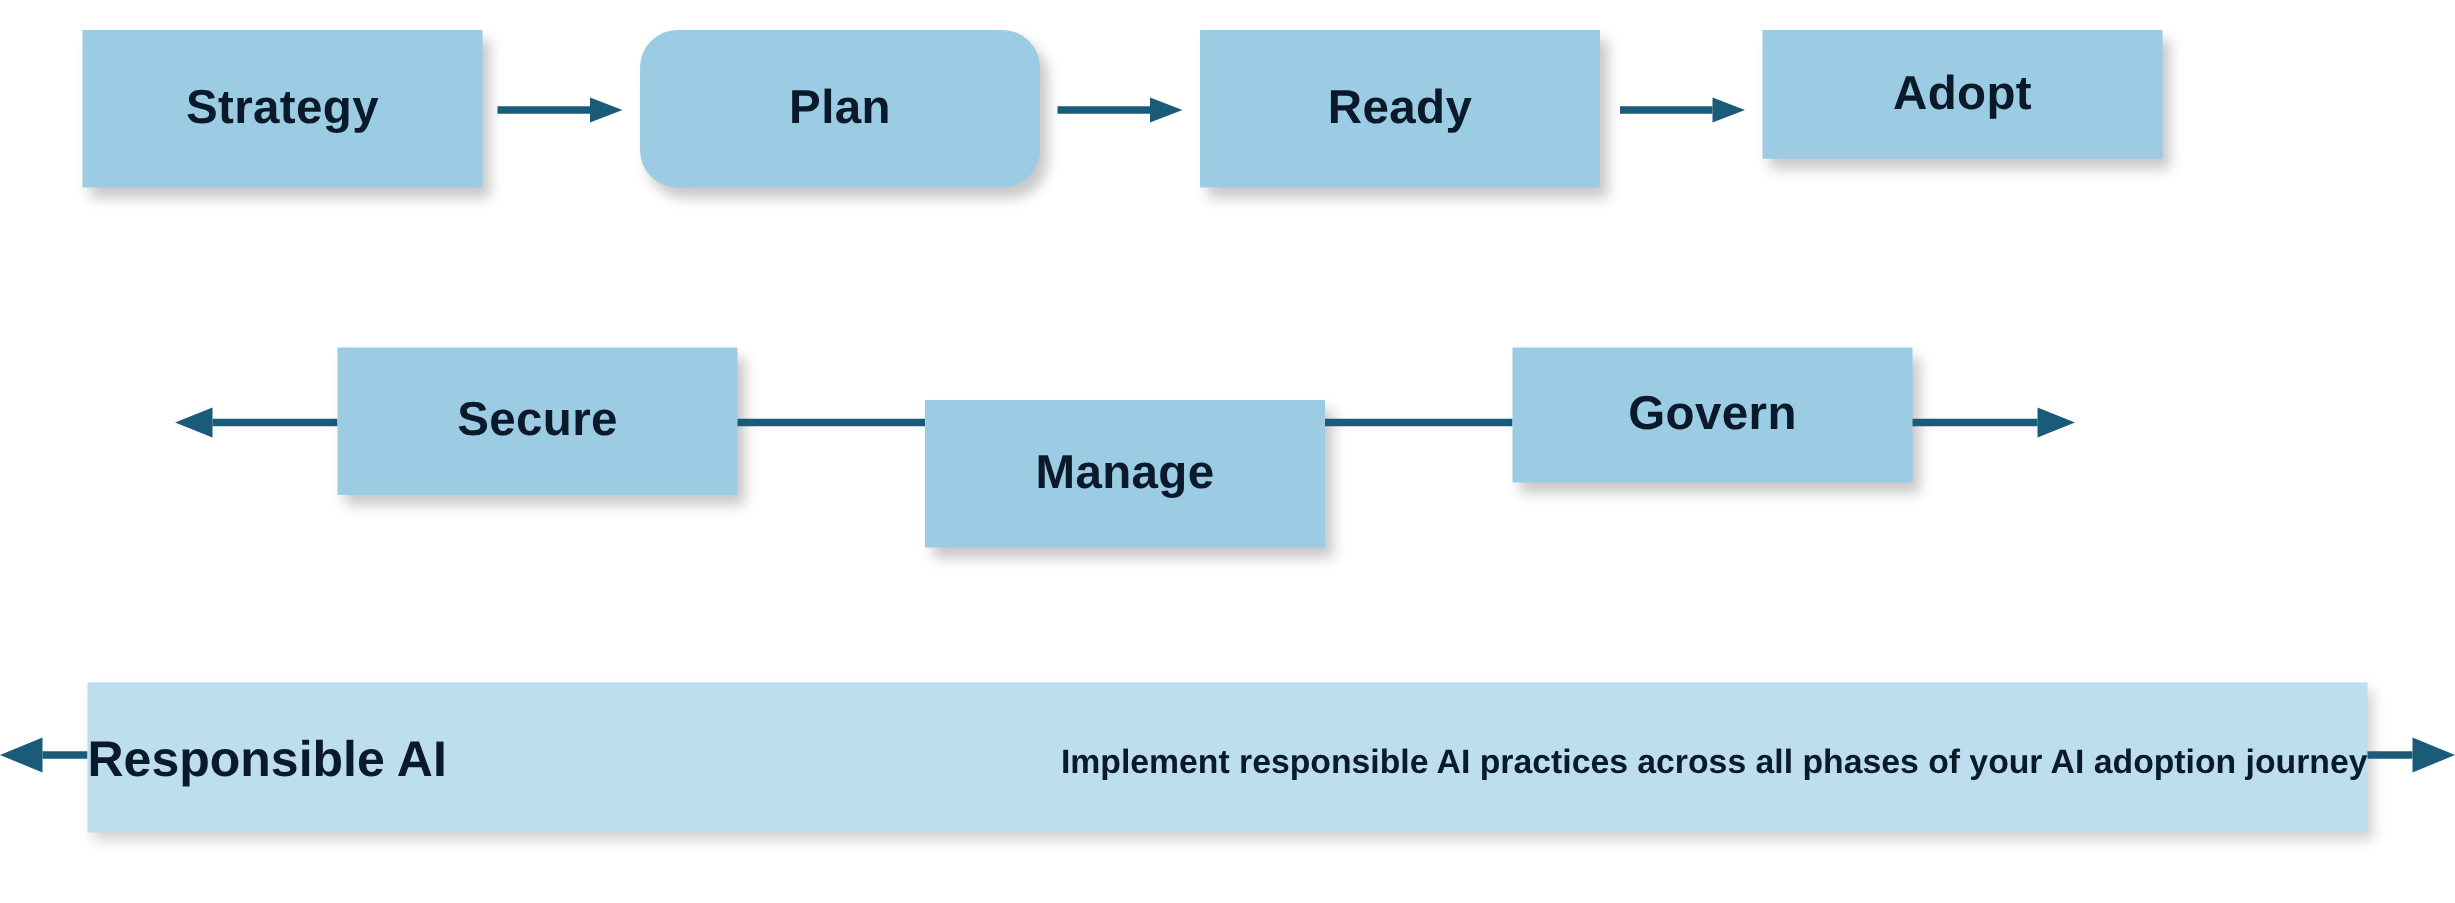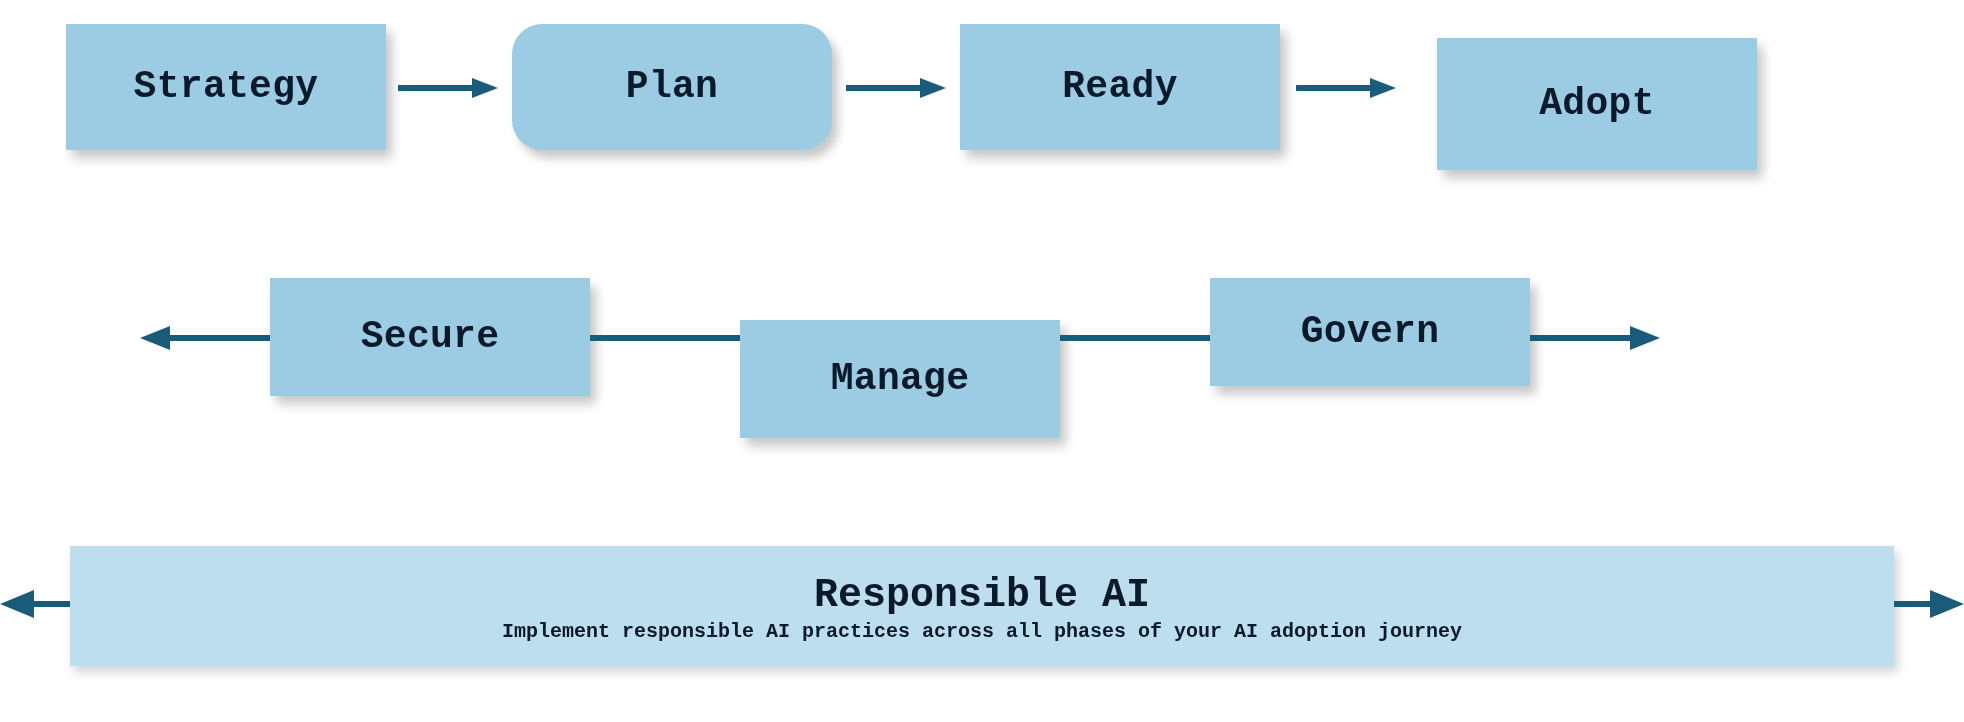--- a/index.html
+++ b/index.html
@@ -16,40 +16,39 @@
   }
   
   .box {
     position: absolute;
     display: flex;
     align-items: center;
     justify-content: center;
     box-shadow: 6px 8px 10px rgba(0,0,0,0.22);
     font-weight: 700;
     text-align: center;
-    font-family: Liberation Mono, monospace;
   }
   .box.mid {
     background: #9ccce4;           
     font-size: 38px;
     line-height: 1.1;
     letter-spacing: 0.3px;
   }
   .box.wide {
     background: #bddeef;           
-    flex-direction: column;
     padding-top: 4px;
     box-shadow: 4px 6px 10px rgba(0,0,0,0.18);
+    justify-content: space-between;
   }
   .wide .title {
     font-size: 40px;
     font-weight: 700;
   }
   .wide .sub {
-    font-size: 20px;
+    font-size: 27px;
     font-weight: 600;
     margin-top: 2px;
   }
   
   svg.arrow {
     position: absolute;
     overflow: visible;
   }
   svg.arrow .shaft { stroke: #1b5b7a; }
   svg.arrow .head  { fill:   #1b5b7a; }
@@ -79,21 +78,21 @@
 
   <div class="box mid" style="left:960px; top:24px; width:320px; height:126px;">
     <span>Ready</span>
   </div>
 
   <svg class="arrow" style="left:1296px; top:78px; width:100px; height:20px;" viewBox="0 0 100 20">
     <line class="shaft" x1="0" y1="10" x2="74" y2="10" stroke-width="6"></line>
     <polygon class="head" points="74,0 100,10 74,20"></polygon>
   </svg>
 
-  <div class="box mid" style="left:1410px; top:38px; width:320px; height:132px;margin-left:27px;">
+  <div class="box mid" style="left:1410px; top:24px; width:320px; height:103px;">
     <span>Adopt</span>
   </div>
 
   <svg class="arrow" style="left:140px; top:326px; width:130px; height:24px;" viewBox="0 0 130 24">
     <line class="shaft" x1="30" y1="12" x2="130" y2="12" stroke-width="6"></line>
     <polygon class="head" points="30,0 0,12 30,24"></polygon>
   </svg>
 
   <div class="box mid" style="left:270px; top:278px; width:320px; height:118px;align-items:center;">
     <span>Secure</span>

